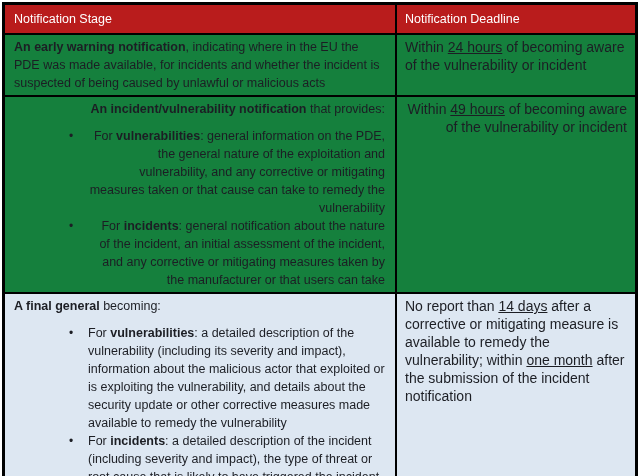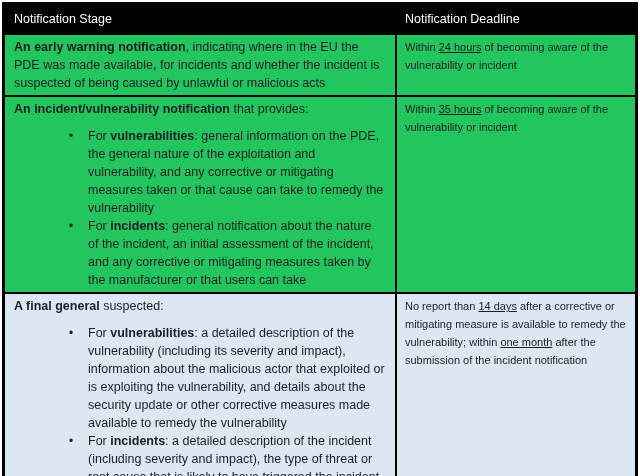--- a/index.html
+++ b/index.html
@@ -29,37 +29,37 @@
   .td-stage {
     width: 392px;
     border-right: 2px solid #000000;
     padding: 3px 10px 3px 9px;
     font-size: 12.5px;
     line-height: 18px;
   }
   .td-deadline {
     flex: 1;
     padding: 3px 8px 3px 8px;
-    font-size: 11px;
+    font-size: 14px;
     line-height: 18px;
   }
   .tr-header .td-stage,
   .tr-header .td-deadline {
-    background: #000000;
+    background: #b91c1c;
     color: #ffffff;
     font-size: 12.5px;
     padding-top: 5px;
     padding-bottom: 5px;
     min-height: 26px;
   }
-  .tr-blue  .td-stage, .tr-blue  .td-deadline { background: #22c55e; }
+  .tr-blue  .td-stage, .tr-blue  .td-deadline { background: #15803d; }
   .tr-light .td-stage, .tr-light .td-deadline { background: #dde7f2; }
 
   .tr-r1 .td-stage, .tr-r1 .td-deadline { min-height: 57px; }
-  .tr-r2 .td-stage, .tr-r2 .td-deadline { min-height: 171px; }
+  .tr-r2 .td-stage, .tr-r2 .td-deadline { min-height: 171px; text-align: right; }
   .tr-r3 .td-stage, .tr-r3 .td-deadline { min-height: 206px; }
 
   .b { font-weight: bold; }
   .u { text-decoration: underline; }
   p { margin: 0; }
 
   ul.bullets {
     list-style: none;
     margin: 9px 0 0 0;
     padding: 0;
@@ -106,27 +106,27 @@
         <ul class="bullets">
           <li>
             <span class="bullet">•</span><span>For </span><span class="b">vulnerabilities</span><span>: general information on the PDE, the general nature of the exploitation and vulnerability, and any corrective or mitigating measures taken or that cause can take to remedy the vulnerability</span>
           </li>
           <li>
             <span class="bullet">•</span><span>For </span><span class="b">incidents</span><span>: general notification about the nature of the incident, an initial assessment of the incident, and any corrective or mitigating measures taken by the manufacturer or that users can take</span>
           </li>
         </ul>
       </div>
       <div class="td-deadline">
-        <p><span>Within </span><span class="u">35 hours</span><span> of becoming aware of the vulnerability or incident</span></p>
+        <p><span>Within </span><span class="u">49 hours</span><span> of becoming aware of the vulnerability or incident</span></p>
       </div>
     </div>
 
     <div class="tr tr-light tr-r3">
       <div class="td-stage">
-        <p><span class="b">A final general</span><span> suspected:</span></p>
+        <p><span class="b">A final general</span><span> becoming:</span></p>
         <ul class="bullets">
           <li>
             <span class="bullet">•</span><span>For </span><span class="b">vulnerabilities</span><span>: a detailed description of the vulnerability (including its severity and impact), information about the malicious actor that exploited or is exploiting the vulnerability, and details about the security update or other corrective measures made available to remedy the vulnerability</span>
           </li>
           <li>
             <span class="bullet">•</span><span>For </span><span class="b">incidents</span><span>: a detailed description of the incident (including severity and impact), the type of threat or root cause that is likely to have triggered the incident, and applied and ongoing mitigation measures</span>
           </li>
         </ul>
       </div>
       <div class="td-deadline">

